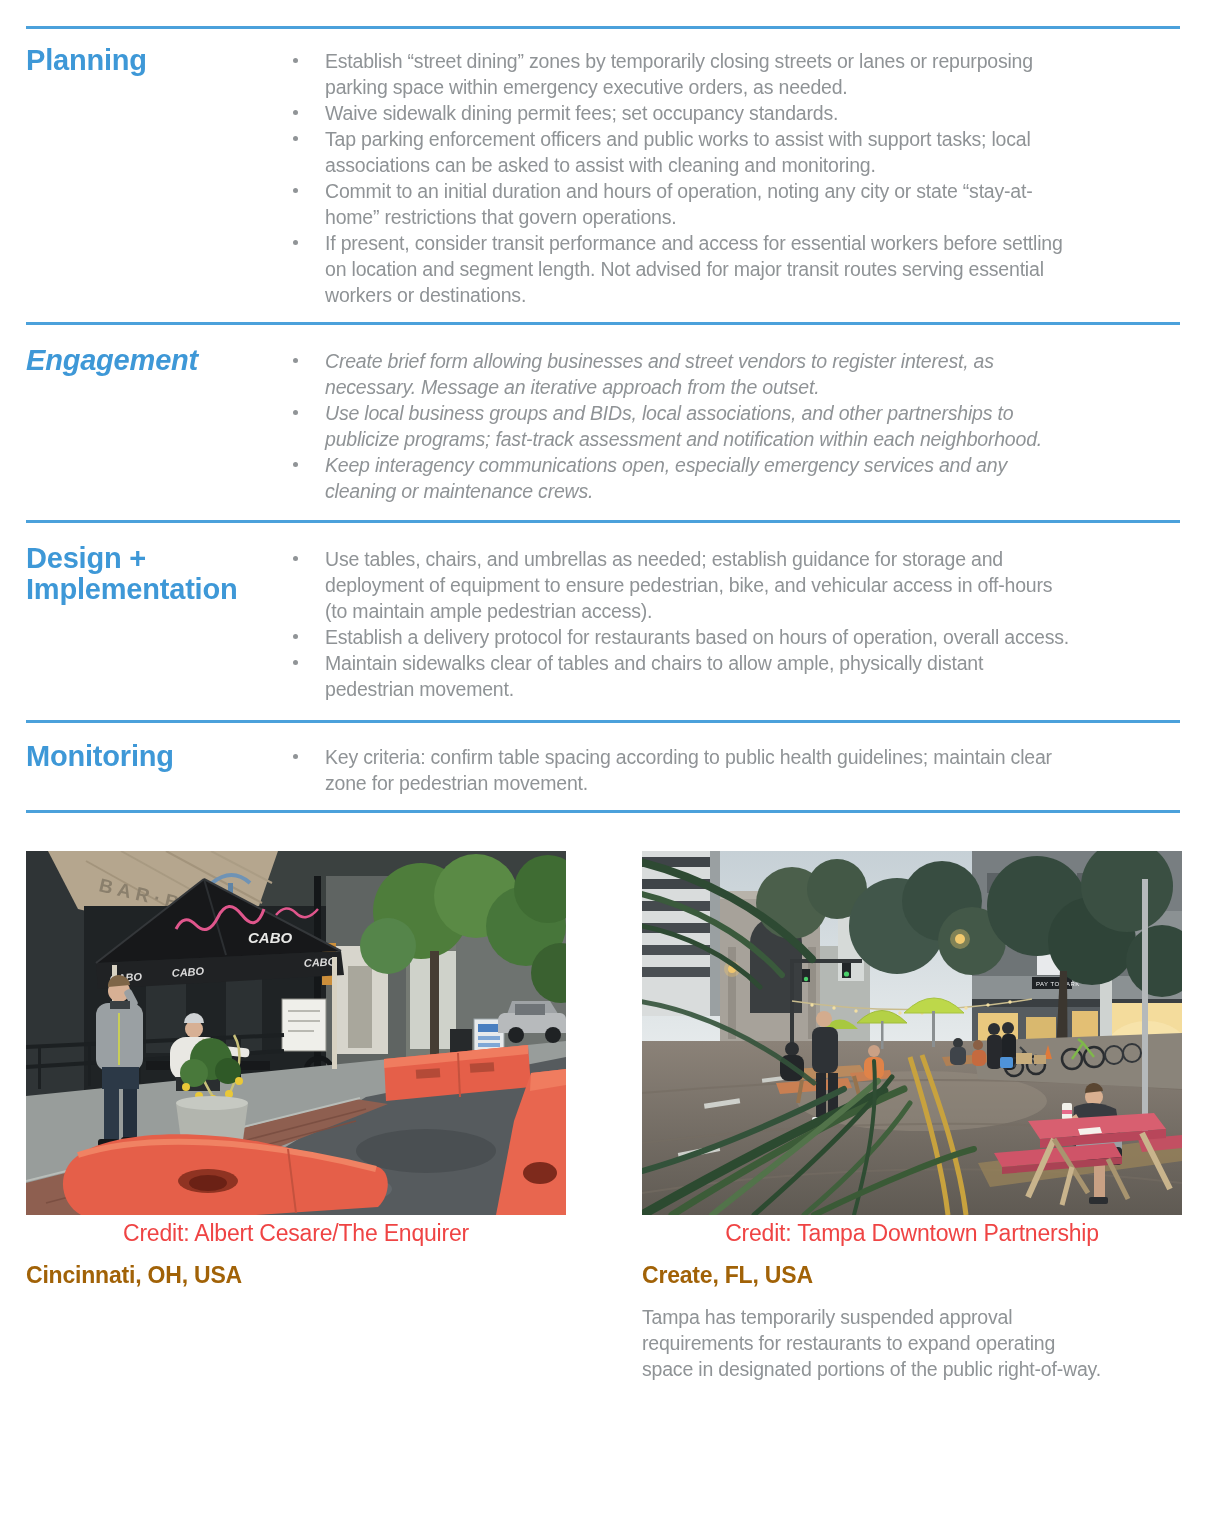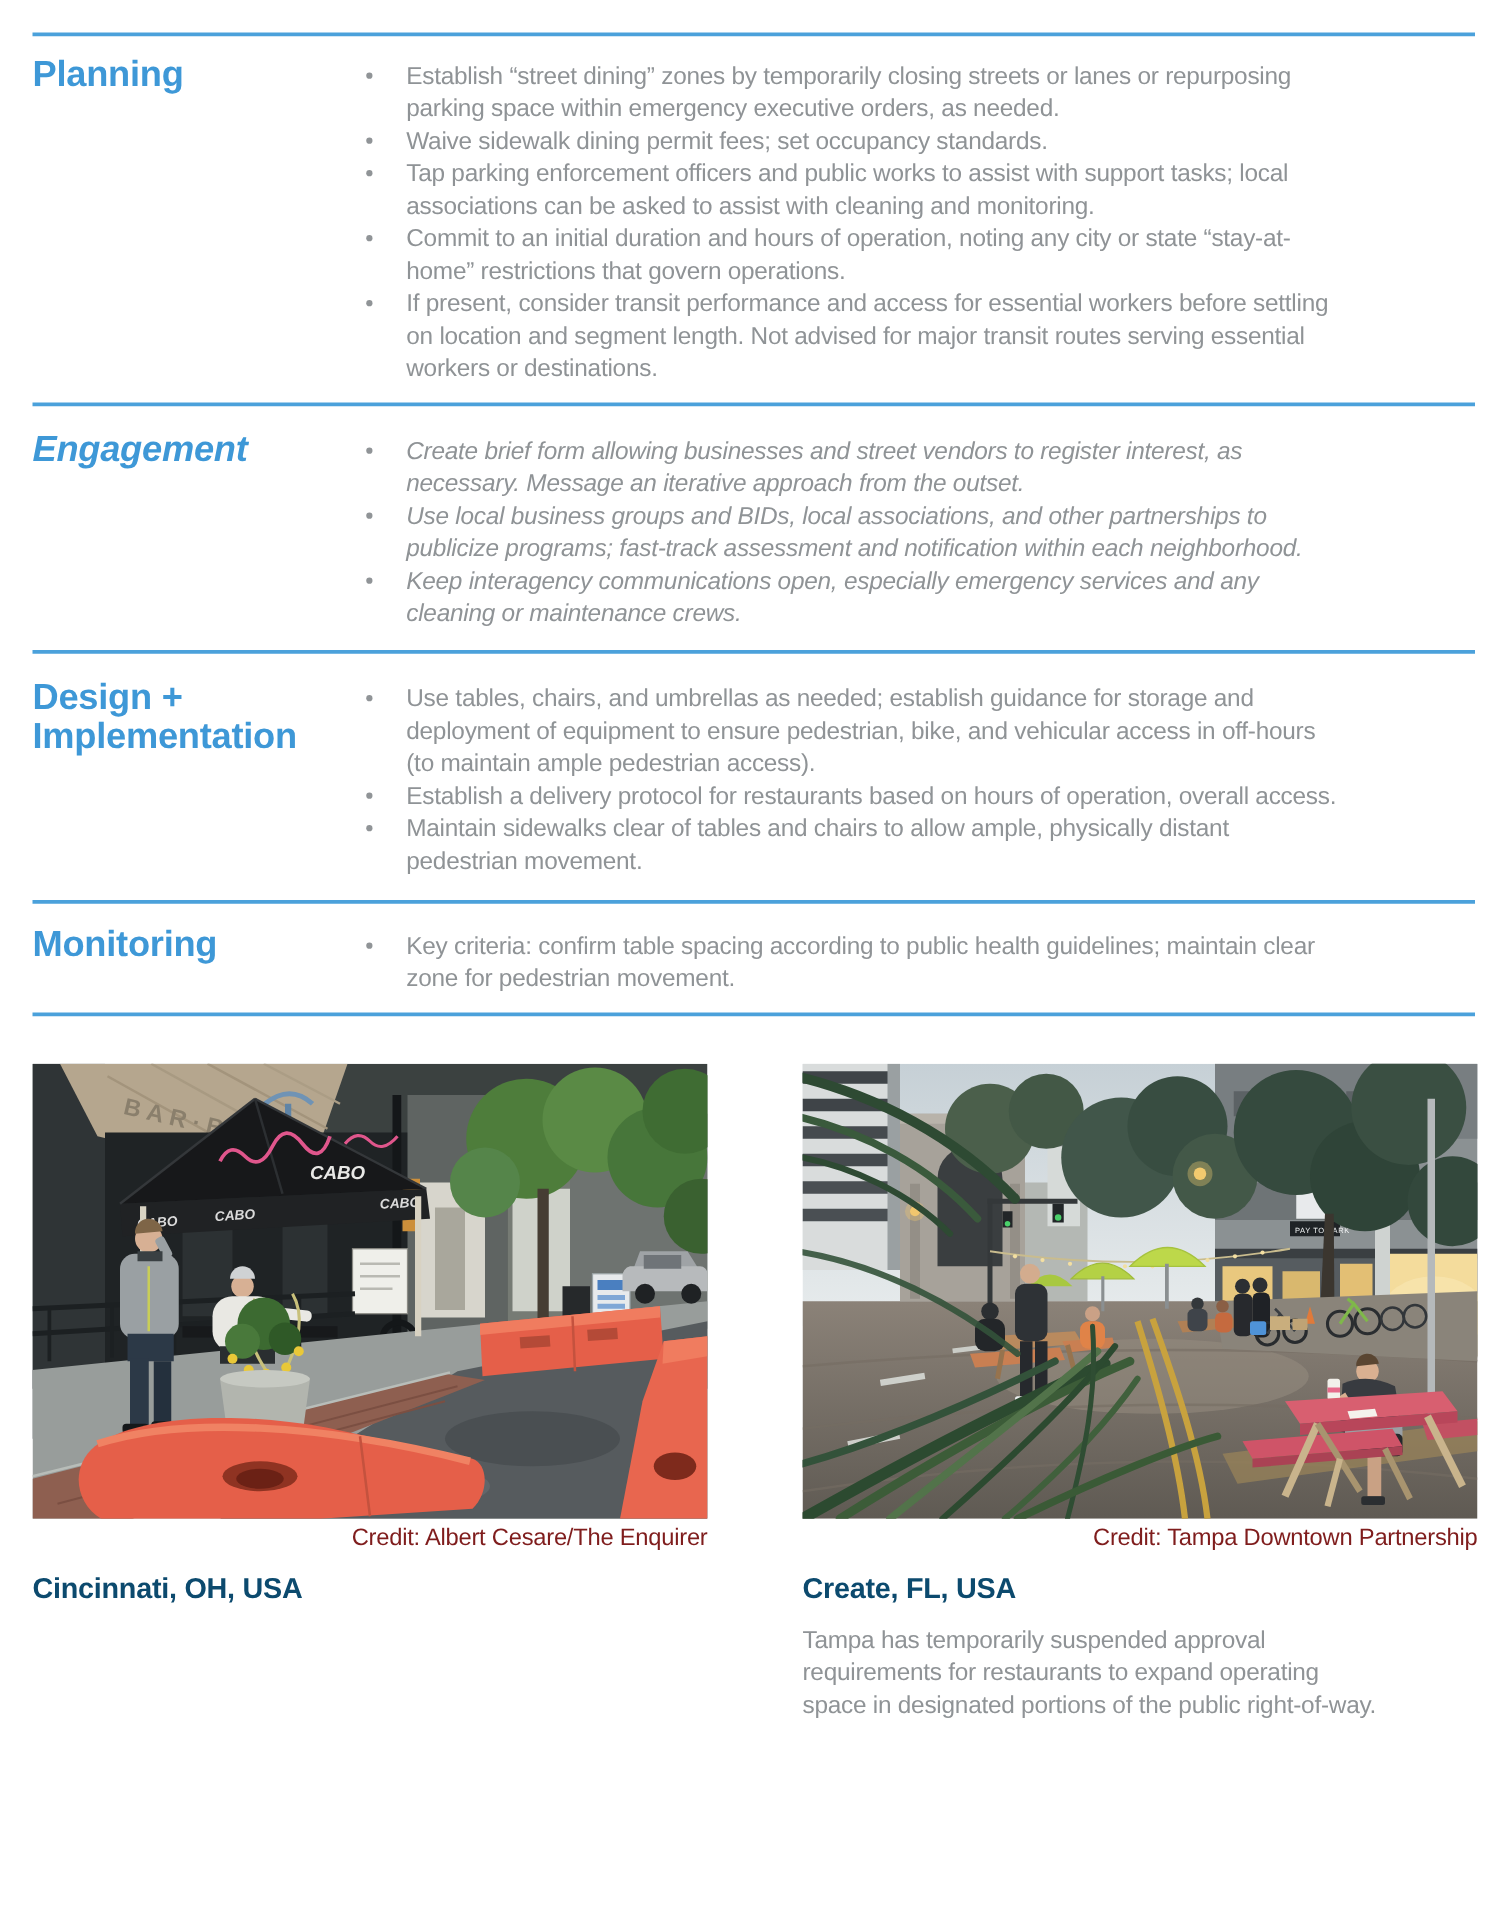--- a/index.html
+++ b/index.html
@@ -13,22 +13,22 @@
   .sec-pad-b{padding:23px 0 16px;font-style:italic;}
   .sec-pad-c{padding:23px 0 18px;}
   .sec-pad-d{padding:21px 0 14px;}
   .sec-title{flex:0 0 252px;width:252px;color:#3E98D7;font-size:29px;font-weight:bold;line-height:31px;white-space:pre-line;margin-top:-3px;letter-spacing:-0.2px;}
   .bullets{flex:1;margin:0;padding:0;list-style:none;}
   .bullets li{position:relative;padding-left:47px;color:#8F9396;font-size:19.5px;line-height:26px;white-space:pre-line;letter-spacing:-0.2px;}
   .bullets li::before{content:"";position:absolute;left:15px;top:10px;width:5px;height:5px;border-radius:50%;background:#909497;}
   .figures{display:flex;gap:76px;margin-top:38px;}
   .figure{width:540px;}
   .photo{display:block;width:540px;height:364px;}
-  .credit{margin-top:5px;text-align:right;color:#7f1d1d;font-size:19px;letter-spacing:-0.2px;}
-  .location{margin-top:15px;color:#0c4a6e;font-size:23px;font-weight:bold;letter-spacing:-0.2px;}
+  .credit{margin-top:5px;text-align:center;color:#ef4444;font-size:23px;letter-spacing:-0.2px;}
+  .location{margin-top:15px;color:#a16207;font-size:23px;font-weight:bold;letter-spacing:-0.2px;}
   .caption{margin-top:15px;color:#8F9396;font-size:19.5px;line-height:26px;white-space:pre-line;letter-spacing:-0.2px;}
 </style>
 </head>
 <body>
 
 <div class="page">
   <div class="content">
     <div class="topgap"></div>
     <div class="rule"></div>
 

